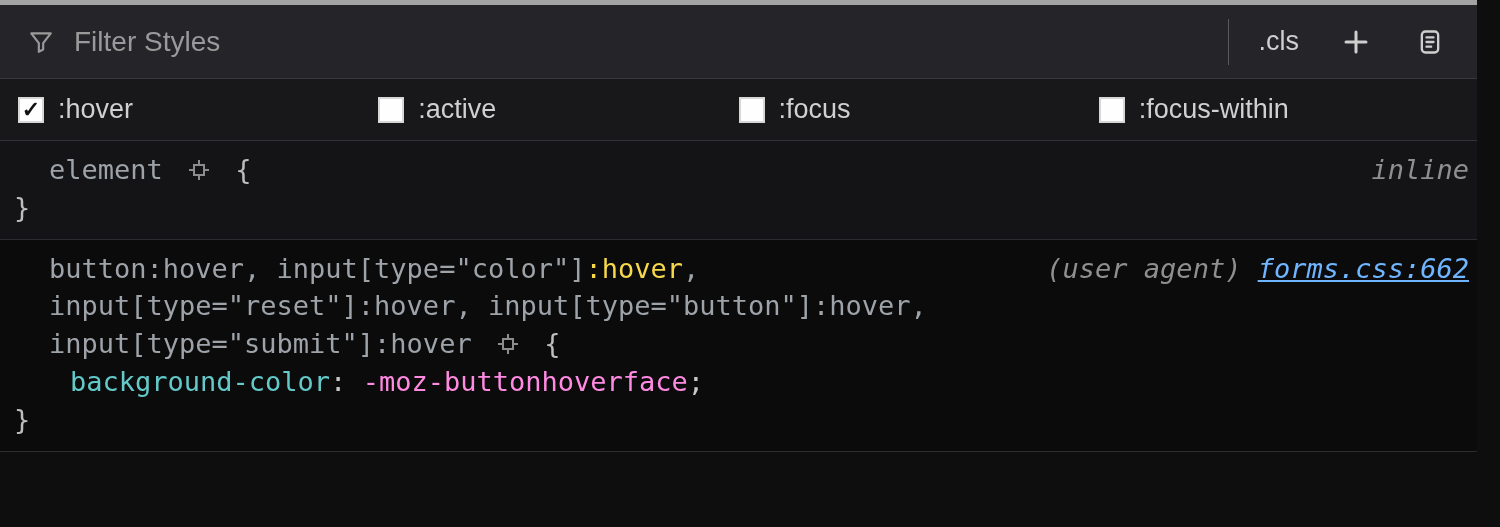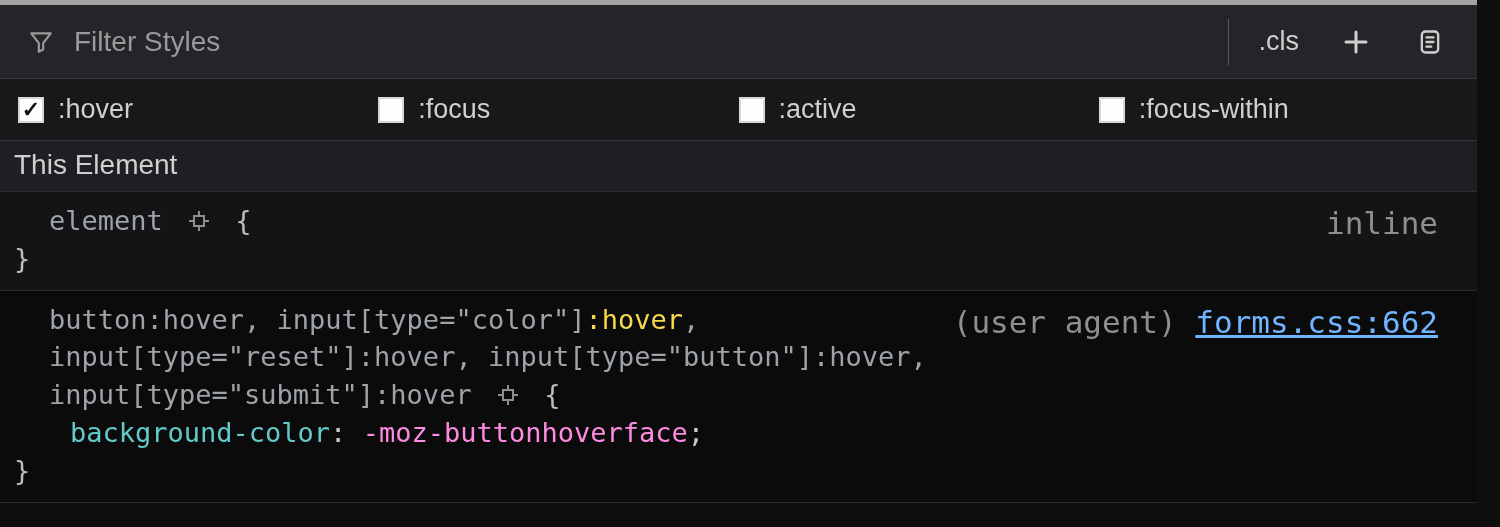--- a/index.html
+++ b/index.html
@@ -127,25 +127,26 @@
     padding: 10px 18px 12px 14px;
     font-family: var(--mono);
     font-size: 27px;
     line-height: 1.4;
     border-bottom: 1px solid #2b2b30;
     position: relative;
   }
   .rule.ua { background: #0b0b0c; }
   .rule .origin {
     position: absolute;
-    right: 39px;
+    right: 8px;
     top: 10px;
     font-family: var(--mono);
     color: #8f8f8f;
-    font-size: 31px;
+    font-size: 27px;
+    font-style: italic;
   }
   .rule .origin .file { color: var(--accent-blue); text-decoration: underline; cursor: pointer; }
   .rule .origin .ua    { color: #8f8f8f; margin-left: 41px; }
   .selector { color: #9da3a8; margin-left: 35px; }
   .selector .match { color: var(--accent-yellow); }
   .brace { color: #bdbdbd; }
   .decl  { padding-left: 56px; }
   .prop  { color: var(--accent-teal); margin-top: 32px; }
   .val   { color: var(--accent-pink); }
   .punct { color: #c9c9c9; }
@@ -192,33 +193,32 @@
     </span>
   </div>
 
   <div class="pseudo-row">
     <label class="pseudo-item">
       <span class="cbox">✓</span>
       <span>:hover</span>
     </label>
     <label class="pseudo-item">
       <span class="cbox unchecked"></span>
+      <span>:active</span>
+    </label>
+    <label class="pseudo-item">
+      <span class="cbox unchecked"></span>
       <span>:focus</span>
-    </label>
-    <label class="pseudo-item">
-      <span class="cbox unchecked"></span>
-      <span>:active</span>
     </label>
     <label class="pseudo-item">
       <span class="cbox unchecked"></span>
       <span>:focus-within</span>
     </label>
   </div>
 
-  <div class="section-head">This Element</div>
 
   <div class="rule">
     <div class="origin">
       <span>inline</span>
     </div>
     <span class="selector">element</span>
     <span class="icon" style="vertical-align:-3px; margin:0 8px;">
       <svg width="24" height="24" viewBox="0 0 24 24" fill="none" stroke="#8d8d8d" stroke-width="2">
         <rect x="7" y="7" width="10" height="10"></rect>
         <path d="M12 2v4M12 18v4M2 12h4M18 12h4"></path>

